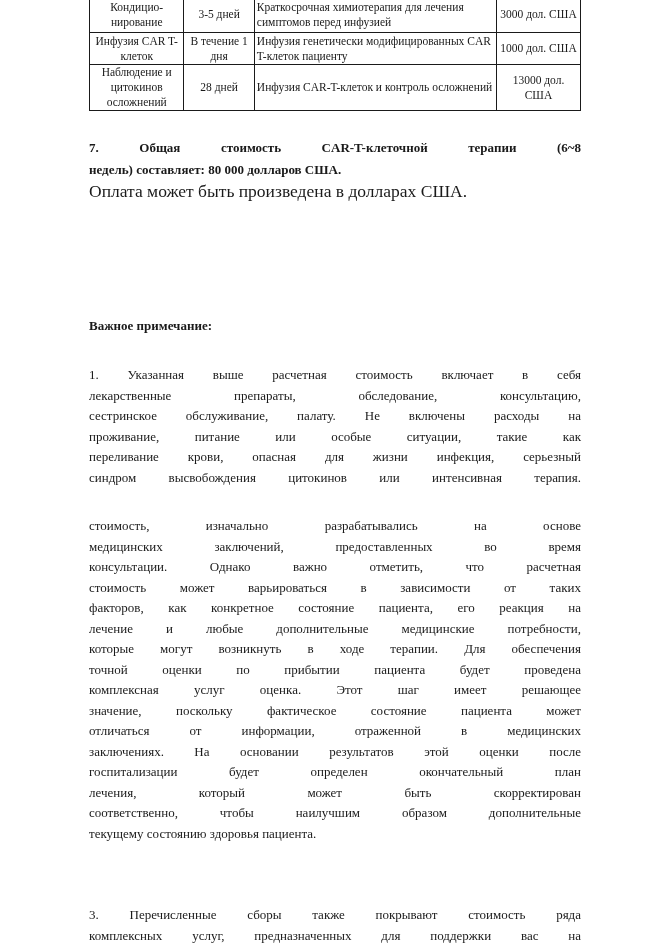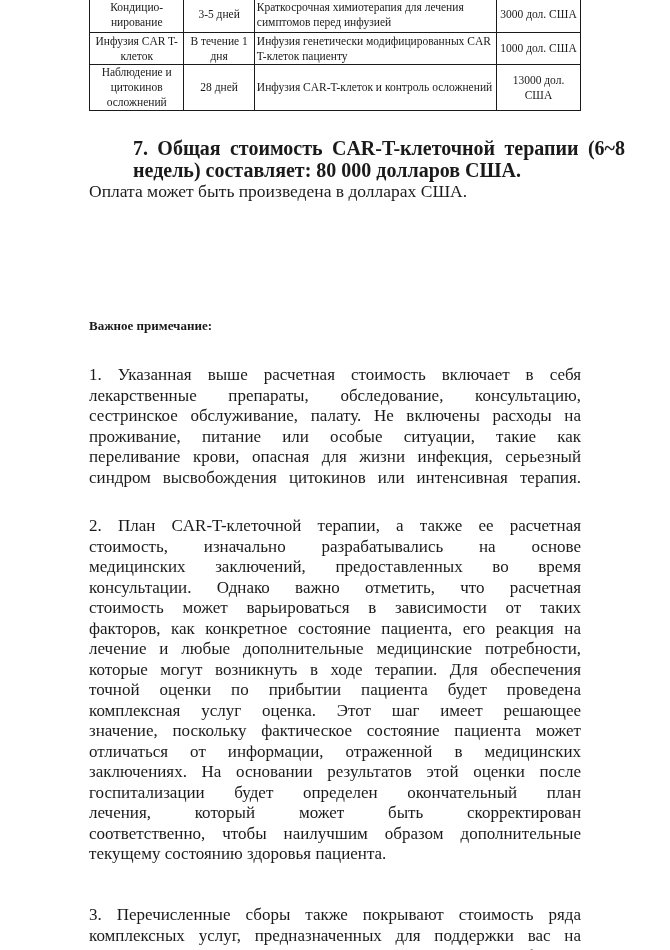--- a/index.html
+++ b/index.html
@@ -18,34 +18,33 @@
   table.cost td.c1 { width: 90px; text-align: center; }
   table.cost td.c2 { width: 66px; text-align: center; }
   table.cost td.c3 { width: 240px; text-align: left; }
   table.cost td.c4 { width: 80px; text-align: center; }
   table.cost tr.r1 td { height: 35px; }
   table.cost tr.r2 td { height: 31px; }
   table.cost tr.r3 td { height: 44px; }
 
   .sec7 {
     position: absolute; left: 89px; top: 137px; width: 492px;
-    font-size: 20px; line-height: 22px; font-weight: bold; text-align: justify;
+    font-size: 13px; line-height: 22px; font-weight: bold; text-align: justify;
     text-align-last: left;
-    margin-left: 44px;
   }
   .sec7 .l1 { display: block; text-align: justify; text-align-last: justify; }
   .pay {
     position: absolute; left: 89px; top: 180px; width: 492px;
     font-size: 17.5px; line-height: 22px;
   }
   .note-title {
     position: absolute; left: 89px; top: 318px; font-size: 13px; font-weight: bold;
   }
   .para {
-    position: absolute; left: 89px; width: 492px; font-size: 17px; line-height: 20.5px;
+    position: absolute; left: 89px; width: 492px; font-size: 13px; line-height: 20.5px;
     text-align: justify;
   }
   .para .ln { display: block; text-align: justify; text-align-last: justify; white-space: nowrap; }
   .para .ln.last { text-align-last: left; }
   .p1 { top: 365px; }
   .p2 { top: 516px; }
   .p3 { top: 905px; }
 </style>
 </head>
 <body>
@@ -86,21 +85,20 @@
   <div class="para p1">
     <span class="ln">1. Указанная выше расчетная стоимость включает в себя</span>
     <span class="ln">лекарственные препараты, обследование, консультацию,</span>
     <span class="ln">сестринское обслуживание, палату. Не включены расходы на</span>
     <span class="ln">проживание, питание или особые ситуации, такие как</span>
     <span class="ln">переливание крови, опасная для жизни инфекция, серьезный</span>
     <span class="ln">синдром высвобождения цитокинов или интенсивная терапия.</span>
   </div>
 
   <div class="para p2">
-    <span class="ln">2. План CAR-T-клеточной терапии, а также ее расчетная</span>
     <span class="ln">стоимость, изначально разрабатывались на основе</span>
     <span class="ln">медицинских заключений, предоставленных во время</span>
     <span class="ln">консультации. Однако важно отметить, что расчетная</span>
     <span class="ln">стоимость может варьироваться в зависимости от таких</span>
     <span class="ln">факторов, как конкретное состояние пациента, его реакция на</span>
     <span class="ln">лечение и любые дополнительные медицинские потребности,</span>
     <span class="ln">которые могут возникнуть в ходе терапии. Для обеспечения</span>
     <span class="ln">точной оценки по прибытии пациента будет проведена</span>
     <span class="ln">комплексная услуг оценка. Этот шаг имеет решающее</span>
     <span class="ln">значение, поскольку фактическое состояние пациента может</span>

